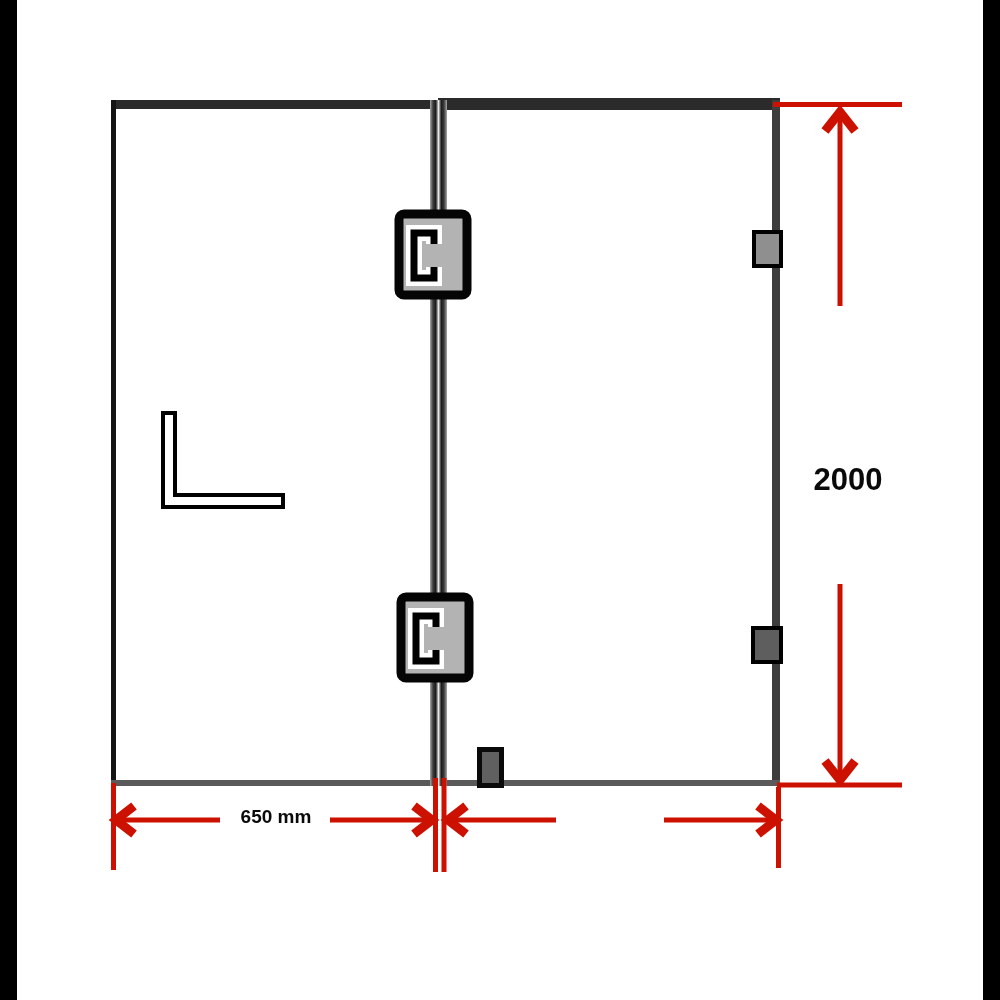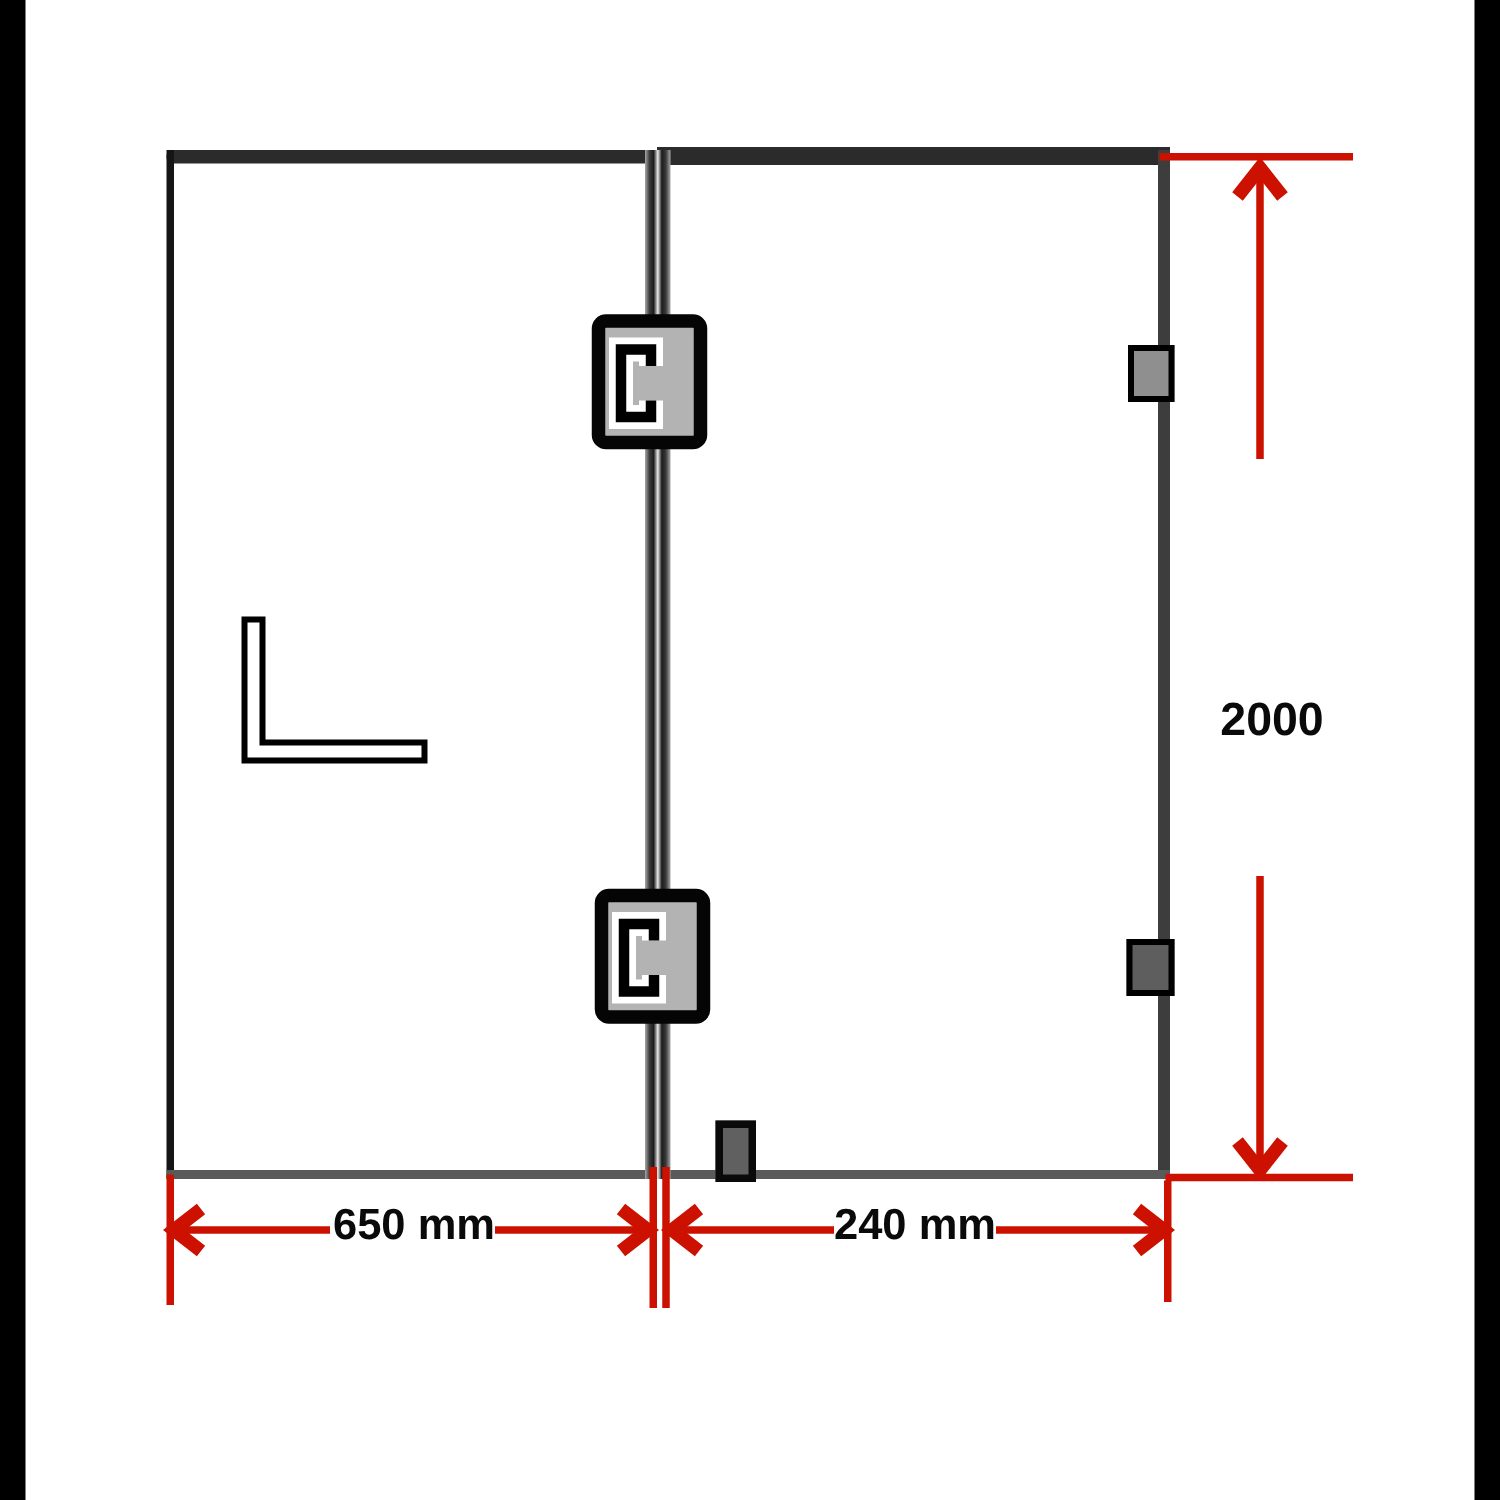--- a/index.html
+++ b/index.html
@@ -34,21 +34,21 @@
   .door-stopper { box-sizing:border-box; left:477px; top:747px; width:27px; height:41px;
     border:5px solid #0a0a0a; background:var(--stopper_fill,#606060); z-index:3; }
   .l-bracket { left:160px; top:410px; width:126px; height:100px; }
   
   .annotations { left:0; top:0; width:1000px; height:1000px; z-index:4; pointer-events:none; }
   .red-shaft { stroke:var(--accent_red,#cc1100); stroke-width:5; fill:none; }
   .red-head  { stroke:var(--accent_red,#cc1100); stroke-width:9; fill:none; stroke-linejoin:miter; }
   
   .dim-label {
     position:absolute; z-index:5; color:var(--label_color,#0a0a0a);
-    font-weight:bold; font-size:29px; line-height:32px; text-align:center;
+    font-weight:bold; font-size:19px; line-height:32px; text-align:center;
     letter-spacing:0px; white-space:nowrap;
   }
   .dim-label.w650 { left:210px; top:801px; width:132px; }
   .dim-label.w240 { left:544px; top:801px; width:132px; }
   .dim-label.h2000 { left:798px; top:416px; width:100px; font-size:31px;margin-top:48px; }
 </style>
 </head>
 <body>
 
 <div class="stage">
@@ -103,16 +103,15 @@
     <line class="red-shaft" x1="435.5" y1="778" x2="435.5" y2="872"></line>
     <line class="red-shaft" x1="444" y1="778" x2="444" y2="872"></line>
 
     <polyline class="red-head" points="466,806 448,820 466,834"></polyline>
     <line class="red-shaft" x1="448" y1="820" x2="556" y2="820"></line>
     <line class="red-shaft" x1="664" y1="820" x2="776" y2="820"></line>
     <polyline class="red-head" points="758,806 776,820 758,834"></polyline>
   </svg>
 
   <div class="dim-label w650">650 mm</div>
-  <div class="dim-label w240">240 mm</div>
   <div class="dim-label h2000">2000</div>
 
 </div>
 
 </body></html>

